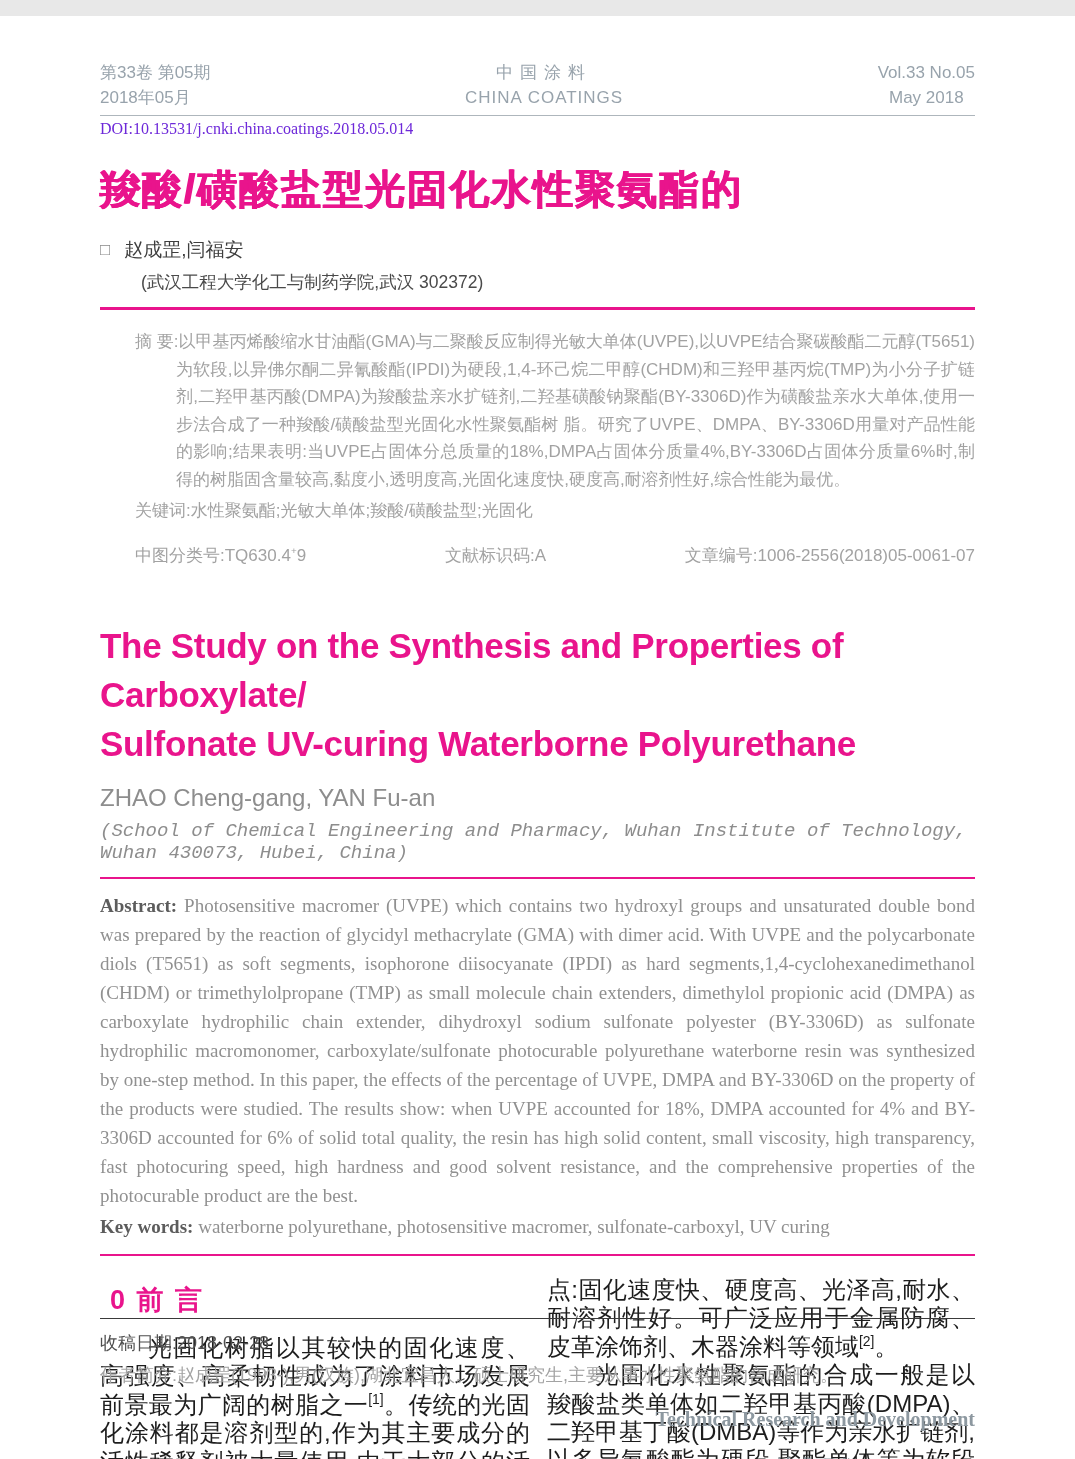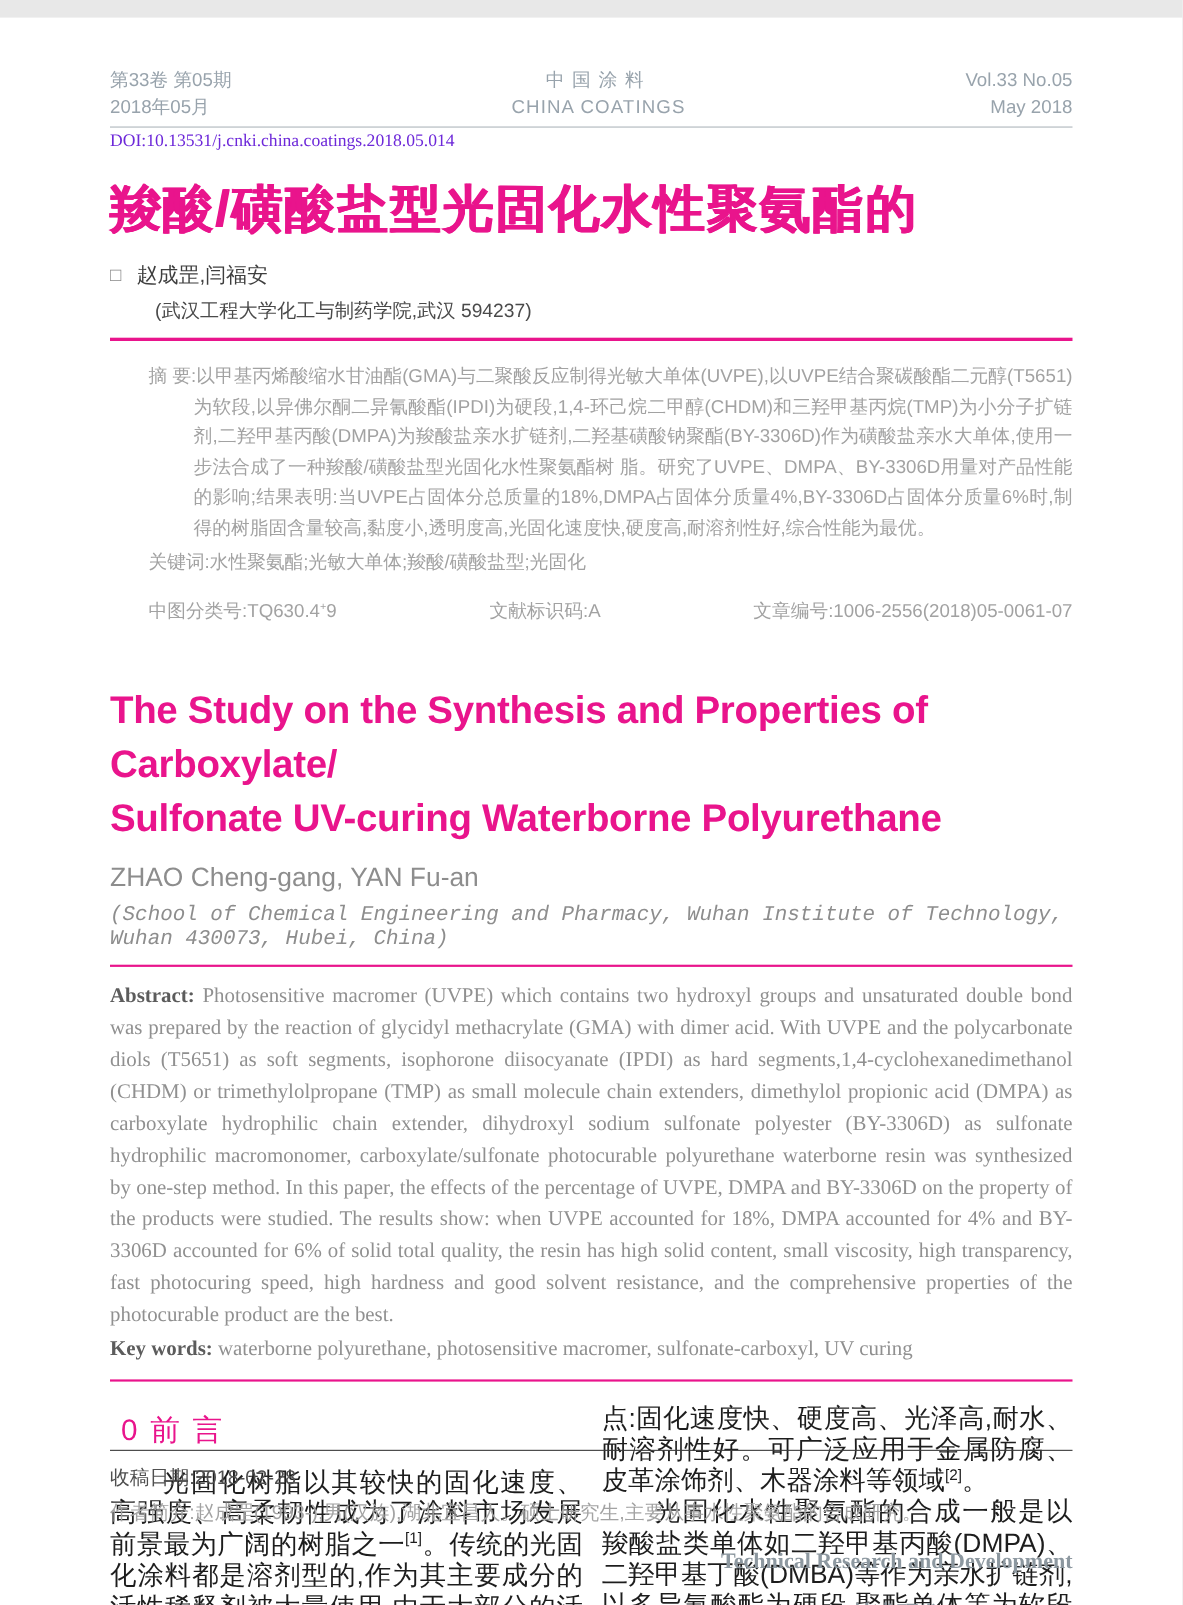--- a/index.html
+++ b/index.html
@@ -10,26 +10,26 @@
   }
   .content{position:absolute;left:100px;width:875px;top:0;}
 
   
   .journal-header{display:flex;justify-content:space-between;align-items:flex-end;
     padding-top:44px;color:#98a3ac;font-size:17px;line-height:25px;}
   .jh-left{text-align:left;}
   .jh-center{text-align:center;}
   .jh-center .cn{letter-spacing:7px;}
   .jh-center .en{letter-spacing:1px;}
-  .jh-right{text-align:right;}
+  .jh-right{text-align:center;}
   .header-rule{border-bottom:1px solid #aeb6bc;margin-top:5px;}
   .doi-line{font-family:"Liberation Serif",serif;font-size:16px;color:#6d28d9;margin-top:4px;}
 
   
-  .title-cn{margin-top:22px;color:var(--accent);font-size:46px;line-height:59px;
+  .title-cn{margin-top:22px;color:var(--accent);font-size:40px;line-height:59px;
     font-weight:900;letter-spacing:2px;
     text-shadow:0.7px 0 0 currentColor,-0.7px 0 0 currentColor;}
   
   .authors-cn{margin-top:18px;font-size:19px;color:#3e3e3e;display:flex;align-items:center;}
   .author-marker{color:#8a8a8a;font-size:17px;margin-right:14px;}
   .affil-cn{margin-top:7px;font-size:17.5px;color:#4a4a4a;padding-left:41px;}
   .rule-accent{height:3px;background:var(--accent);margin-top:13px;}
   .rule-accent.thin{height:2px;}
 
   
@@ -49,21 +49,21 @@
   .abstract-en{margin-top:12px;font-family:"Liberation Serif",serif;font-size:19px;
     line-height:29px;color:#909090;text-align:justify;}
   .abstract-en .lbl,.kw-en .lbl{font-weight:700;color:#5c5c5c;}
   .kw-en{margin-top:2px;font-family:"Liberation Serif",serif;font-size:19px;
     line-height:29px;color:#909090;}
 
   
   .intro{display:flex;margin-top:20px;}
   .col{width:430px;}
   .col.right{width:428px;margin-left:17px;}
-  .sec-heading{color:var(--accent);font-size:27px;font-weight:400;letter-spacing:2px;
+  .sec-heading{color:var(--accent);font-size:27px;font-weight:700;letter-spacing:2px;
     margin:6px 0 16px 10px;}
   .body-para{font-size:24px;line-height:28.4px;color:#1d1d1d;text-align:justify;
     font-family:"Liberation Sans",sans-serif;}
   .body-para.indent{text-indent:2em;}
 
   
   .footnote{position:absolute;left:100px;width:875px;top:1302px;}
   .footnote-rule{border-top:1.5px solid #3a3a3a;}
   .received{margin-top:12px;font-size:18px;color:#4f4f4f;}
   .bio{margin-top:8px;font-size:18px;color:#a3a3a3;}
@@ -97,21 +97,21 @@
     <div class="doi-line">DOI:10.13531/j.cnki.china.coatings.2018.05.014</div>
 
     <div class="title-cn">
       <div>羧酸/磺酸盐型光固化水性聚氨酯的</div>
     </div>
 
     <div class="authors-cn">
       <span class="author-marker">□</span>
       <span>赵成罡,闫福安</span>
     </div>
-    <div class="affil-cn">(武汉工程大学化工与制药学院,武汉 594237)</div>
+    <div class="affil-cn">(武汉工程大学化工与制药学院,武汉 302372)</div>
 
     <div class="rule-accent"></div>
 
     <div class="abstract-cn">
       <div class="hang"><span>摘 要:</span><span>以甲基丙烯酸缩水甘油酯(GMA)与二聚酸反应制得光敏大单体(UVPE),以UVPE结合聚碳酸酯二元醇(T5651)为软段,以异佛尔酮二异氰酸酯(IPDI)为硬段,1,4-环己烷二甲醇(CHDM)和三羟甲基丙烷(TMP)为小分子扩链剂,二羟甲基丙酸(DMPA)为羧酸盐亲水扩链剂,二羟基磺酸钠聚酯(BY-3306D)作为磺酸盐亲水大单体,使用一步法合成了一种羧酸/磺酸盐型光固化水性聚氨酯树 脂。研究了UVPE、DMPA、BY-3306D用量对产品性能的影响;结果表明:当UVPE占固体分总质量的18%,DMPA占固体分质量4%,BY-3306D占固体分质量6%时,制得的树脂固含量较高,黏度小,透明度高,光固化速度快,硬度高,耐溶剂性好,综合性能为最优。</span></div>
       <div class="kw-cn"><span>关键词:</span><span>水性聚氨酯;光敏大单体;羧酸/磺酸盐型;光固化</span></div>
       <div class="clc-row">
         <div><span>中图分类号:</span><span>TQ630.4<sup>+</sup>9</span></div>
         <div><span>文献标识码:</span><span>A</span></div>
         <div><span>文章编号:</span><span>1006-2556(2018)05-0061-07</span></div>

